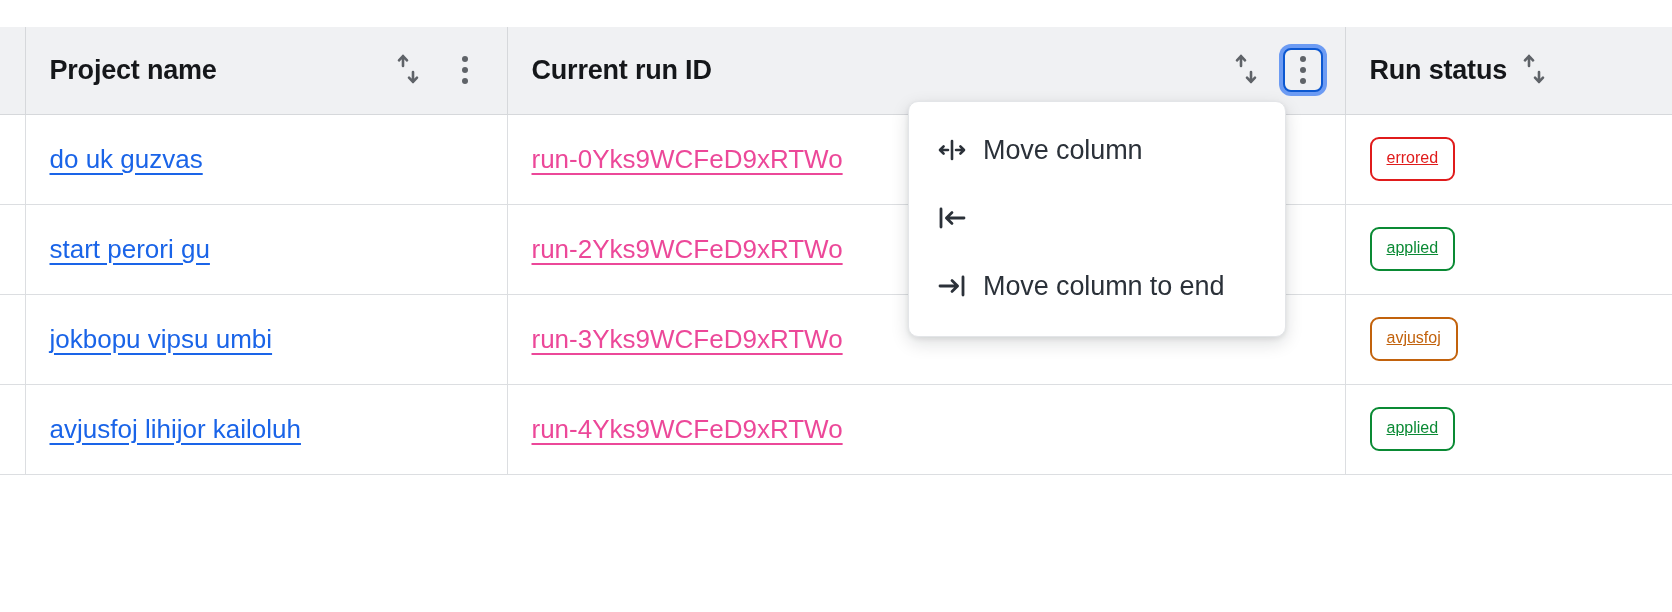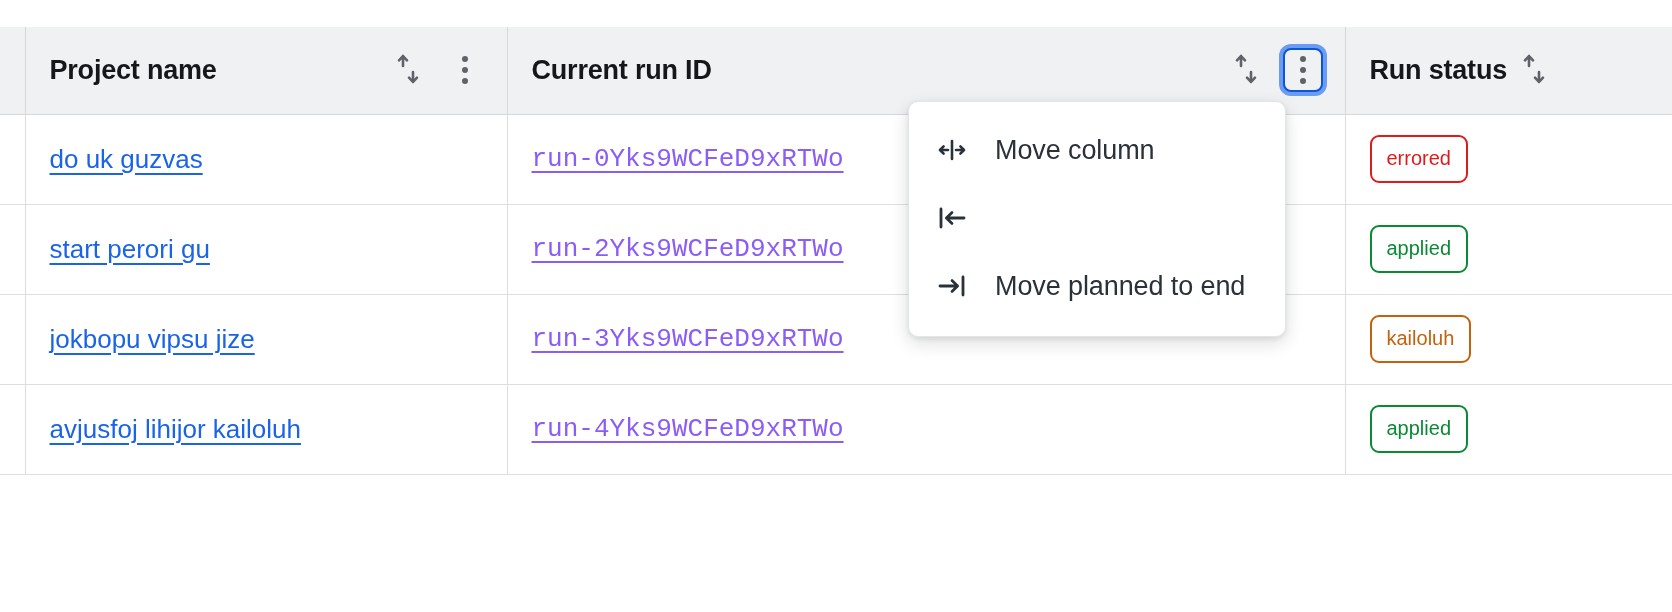--- a/index.html
+++ b/index.html
@@ -121,30 +121,31 @@
 
   .cell-link {
     font-size: 26px;
     color: #1a64e8;
     text-decoration: underline;
     text-underline-offset: 5px;
     text-decoration-thickness: 2px;
     cursor: pointer;
     white-space: nowrap;
   }
-  .cell-link.runid { color: #8b5cf6; font-family: Liberation Mono, monospace; }
+  .cell-link.runid { color: #ec4899; }
 
   .badge {
     display: inline-block;
-    font-size: 20px;
+    font-size: 16px;
     line-height: 1;
     padding: 11px 15px 13px;
     border-radius: 9px;
     border: 2px solid currentColor;
     white-space: nowrap;
+    text-decoration: underline;
   }
   .badge.errored { color: #e01b1b; }
   .badge.applied { color: #0a8a34; }
   .badge.planned { color: #c2620c; }
 
   
   .menu {
     position: absolute;
     left: 908px;
     top: 101px;
@@ -152,21 +153,21 @@
     background: #ffffff;
     border: 1px solid #e3e5e8;
     border-radius: 10px;
     box-shadow: 0 6px 18px rgba(15,20,30,0.14), 0 2px 5px rgba(15,20,30,0.08);
     padding: 14px 0 16px;
     z-index: 40;
   }
   .menu-item {
     display: flex;
     align-items: center;
-    gap: 28px;
+    gap: 16px;
     height: 68px;
     padding: 0 26px 0 28px;
     cursor: pointer;
     background: transparent;
     border: none;
     width: 100%;
     text-align: left;
   }
   .menu-icon {
     flex: 0 0 auto;
@@ -285,27 +286,27 @@
           <a class="cell-link runid">run-2Yks9WCFeD9xRTWo</a>
         </td>
         <td class="last-cell">
           <span class="badge applied">applied</span>
         </td>
       </tr>
 
       <tr>
         <td class="gutter-cell"></td>
         <td>
-          <a class="cell-link">jokbopu vipsu jize</a>
+          <a class="cell-link">jokbopu vipsu umbi</a>
         </td>
         <td>
           <a class="cell-link runid">run-3Yks9WCFeD9xRTWo</a>
         </td>
         <td class="last-cell">
-          <span class="badge planned">kailoluh</span>
+          <span class="badge planned">avjusfoj</span>
         </td>
       </tr>
 
       <tr>
         <td class="gutter-cell"></td>
         <td>
           <a class="cell-link">avjusfoj lihijor kailoluh</a>
         </td>
         <td>
           <a class="cell-link runid">run-4Yks9WCFeD9xRTWo</a>
@@ -339,17 +340,17 @@
       </span>
     </button>
 
     <button class="menu-item">
       <span class="menu-icon">
         <svg width="30" height="26" viewBox="0 0 30 26" fill="none">
           <path d="M26 4 V22" stroke="#2b3139" stroke-width="2.8" stroke-linecap="round"></path>
           <path d="M3 13 H20 M15 7.6 L20.6 13 L15 18.4" stroke="#2b3139" stroke-width="2.8" stroke-linecap="round" stroke-linejoin="round"></path>
         </svg>
       </span>
-      <span class="menu-label">Move planned to end</span>
+      <span class="menu-label">Move column to end</span>
     </button>
   </div>
 
 </div>
 
 </body></html>

